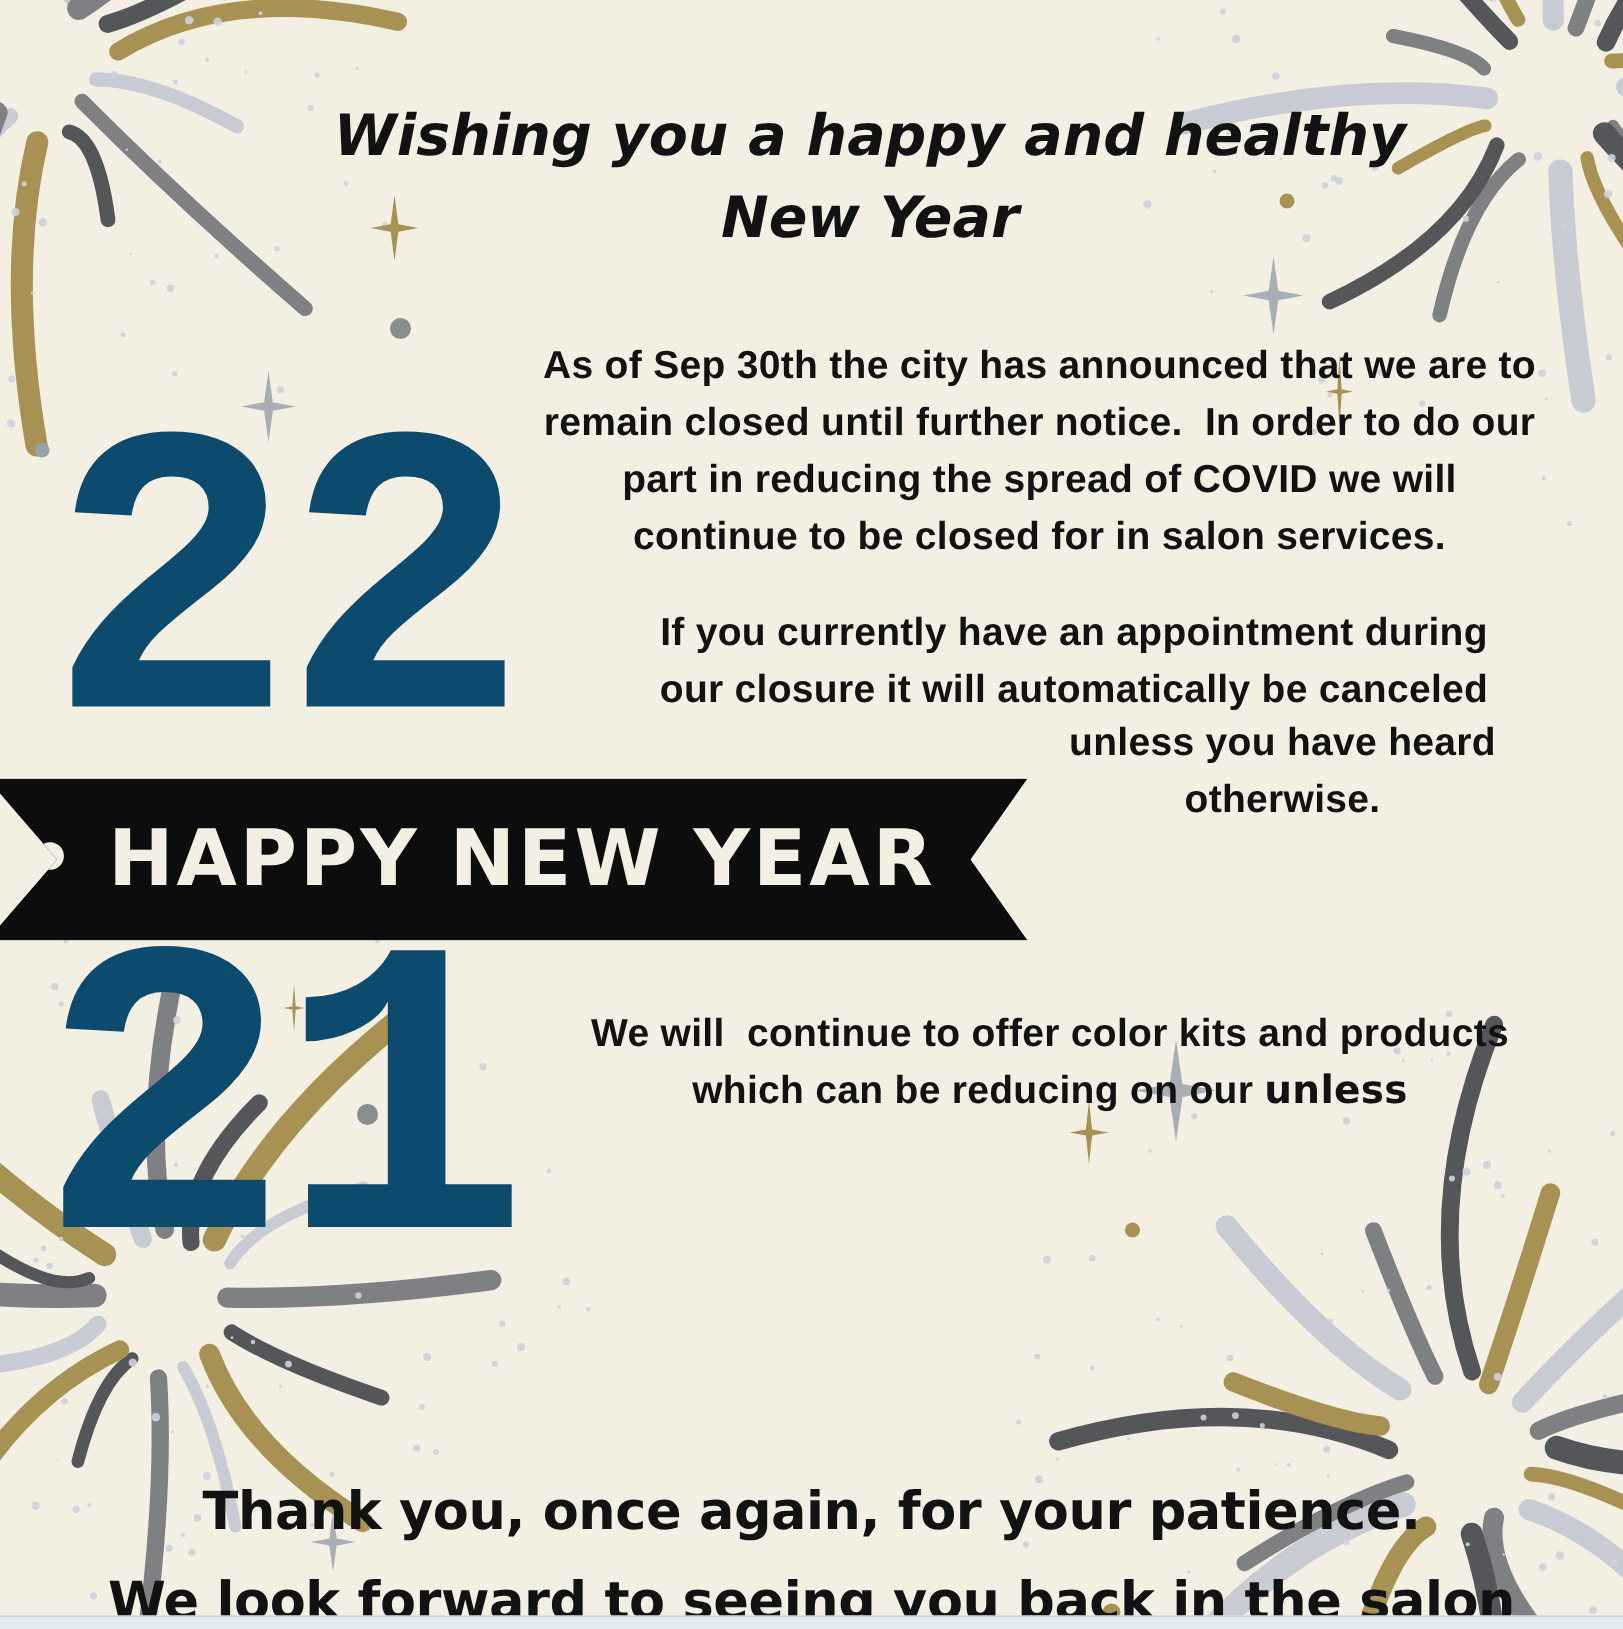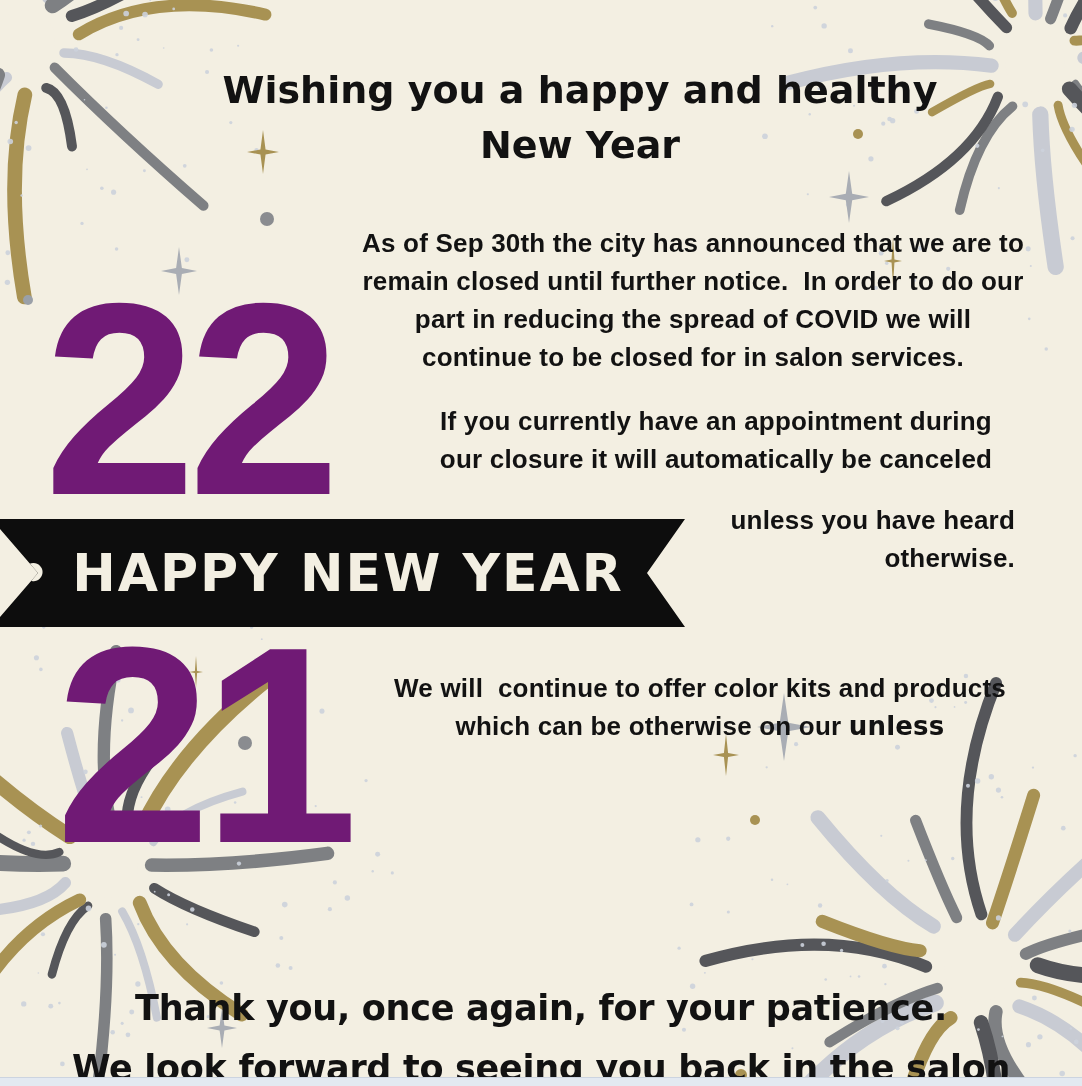--- a/index.html
+++ b/index.html
@@ -9,47 +9,47 @@
     background:#f3efe2;
     overflow:hidden;
     font-family:"Liberation Sans", sans-serif;
     color:#121212;
   }
   #decor{position:absolute;left:0;top:0;z-index:0;}
   .txt{position:absolute;text-align:center;white-space:pre-wrap;z-index:3;}
   .headline{
     left:180px;top:63px;width:800px;
     font-family:"DejaVu Sans", sans-serif;
-    font-weight:bold;font-size:38px;line-height:55px;
+    font-weight:bold;font-size:38px;line-height:55px;font-style:italic;
   }
   .body{
     font-family:"Liberation Sans", sans-serif;
     font-weight:700;font-size:26px;line-height:38px;
     letter-spacing:0.2px;
   }
   .p-closure{left:343px;top:224px;width:700px;}
   .p-appt{left:366px;top:402px;width:700px;}
-  .p-appt-side{left:695px;top:501px;width:320px;text-align:right;}
+  .p-appt-side{left:695px;top:475px;width:320px;}
   .p-products{left:350px;top:669px;width:700px;}
   .p-phones{left:353px;top:769px;width:700px;}
   .em-word{font-family:"DejaVu Sans", sans-serif;font-weight:bold;}
   .footer{
     left:41px;top:978px;width:1000px;
     font-family:"DejaVu Sans", sans-serif;
     font-weight:bold;font-size:35px;line-height:60px;
     letter-spacing:-0.3px;
   }
   .bignum{
     position:absolute;z-index:1;
-    font-family:Liberation Sans, sans-serif;
-    font-weight:bold;line-height:1;color:#701a75;
+    font-family:Liberation Mono, monospace;
+    font-weight:bold;line-height:1;color:#0c4a6e;
     letter-spacing:-0.03em;text-align:center;
   }
   .num22{left:8px;top:262px;width:360px;font-size:274px;}
-  .num21{left:20px;top:605px;width:330px;font-size:280px;text-align:right;}
+  .num21{left:20px;top:605px;width:330px;font-size:280px;}
   .ribbon{
     position:absolute;z-index:2;
     left:0;top:519px;width:690px;height:108px;
     background:#0d0d0d;
     clip-path:polygon(0 0,685px 0,647px 54px,685px 108px,0 108px,0 98px,38px 54px,0 10px);
     display:flex;align-items:center;justify-content:center;
   }
   .ribbon-label{
     font-family:"DejaVu Sans", sans-serif;
     font-weight:bold;font-size:52px;letter-spacing:2px;
@@ -525,20 +525,20 @@
 remain closed until further notice.  In order to do our
 part in reducing the spread of COVID we will
 continue to be closed for in salon services.</div>
 
   <div class="txt body p-appt">If you currently have an appointment during
 our closure it will automatically be canceled</div>
 
   <div class="txt body p-appt-side">unless you have heard
 otherwise.</div>
 
-  <div class="txt body p-products"><span>We will  continue to offer color kits and products</span><br><span>which can be otherwise on our </span><span class="em-word">unless</span></div>
+  <div class="txt body p-products"><span>We will  continue to offer color kits and products</span><br><span>which can be reducing on our </span><span class="em-word">unless</span></div>
 
 
   <div class="txt footer">Thank you, once again, for your patience.
 We look forward to seeing you back in the salon</div>
 
   <div class="bottom-strip"></div>
 </div>
 
 </body></html>

